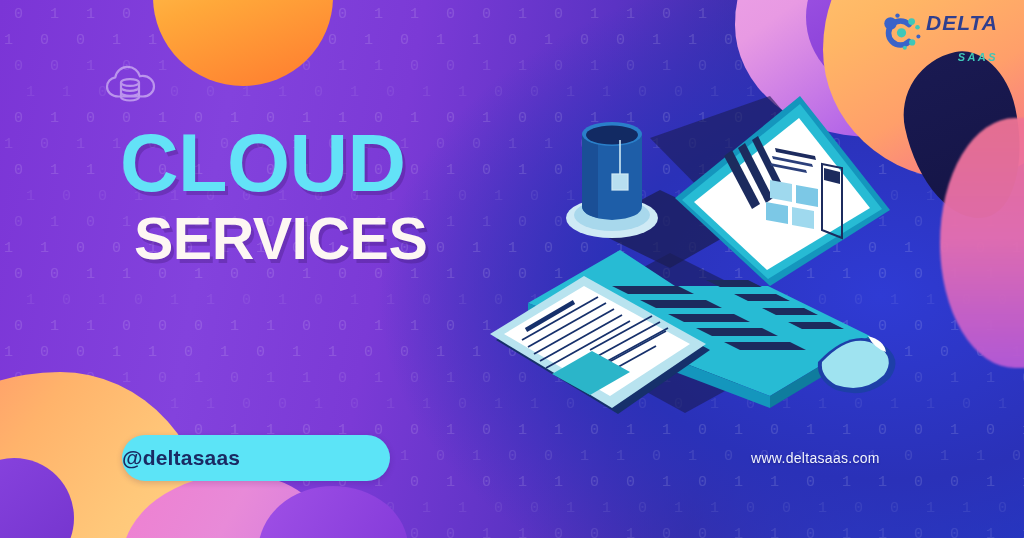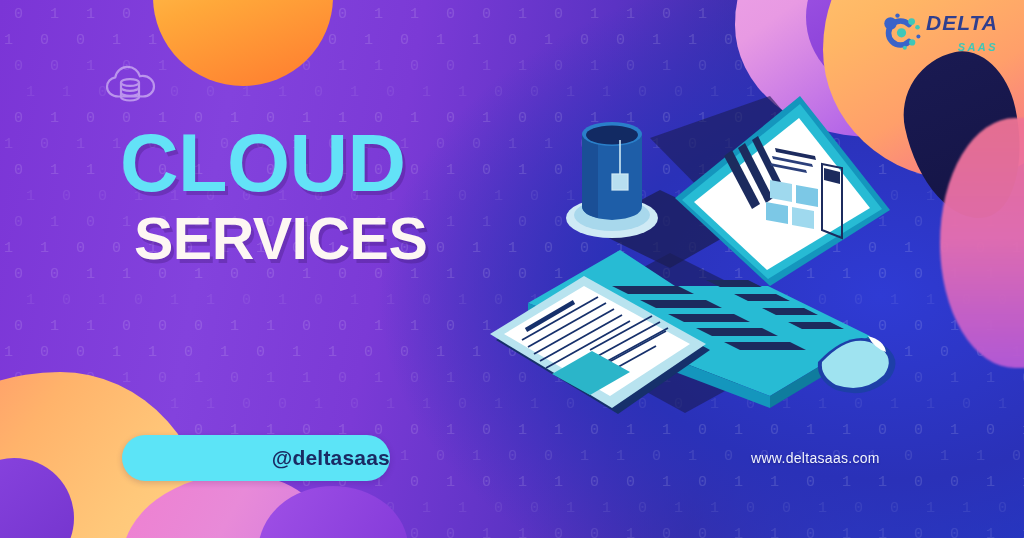--- a/index.html
+++ b/index.html
@@ -164,21 +164,21 @@
     margin-left:24px;
   }
 
   
   #handle-pill{
     position:absolute;
     left:122px; top:435px;
     width:268px; height:46px;
     border-radius:23px;
     background:#5ce4f7;
-    display:flex; align-items:center; justify-content:flex-end;
+    display:flex; align-items:center; justify-content:flex-start;
     z-index:8;
     box-shadow:0 2px 6px rgba(40,10,80,.18);
   }
   #handle-text{
     font-size:21px;
     font-weight:bold;
     color:#1a2a63;
     letter-spacing:.2px;
   }
 
@@ -210,21 +210,21 @@
     font-style:italic;
     display:block;
   }
   #brand-sub{
     font-size:11px; font-weight:bold;
     color:#3fc7b8;
     letter-spacing:2.4px;
     font-style:italic;
     display:block;
     text-align:right;
-    margin-top:9px;
+    margin-top:19px;
   }
 
   
   #illustration{
     position:absolute;
     left:470px; top:78px;
     width:470px; height:340px;
     z-index:5;
   }
 </style>

